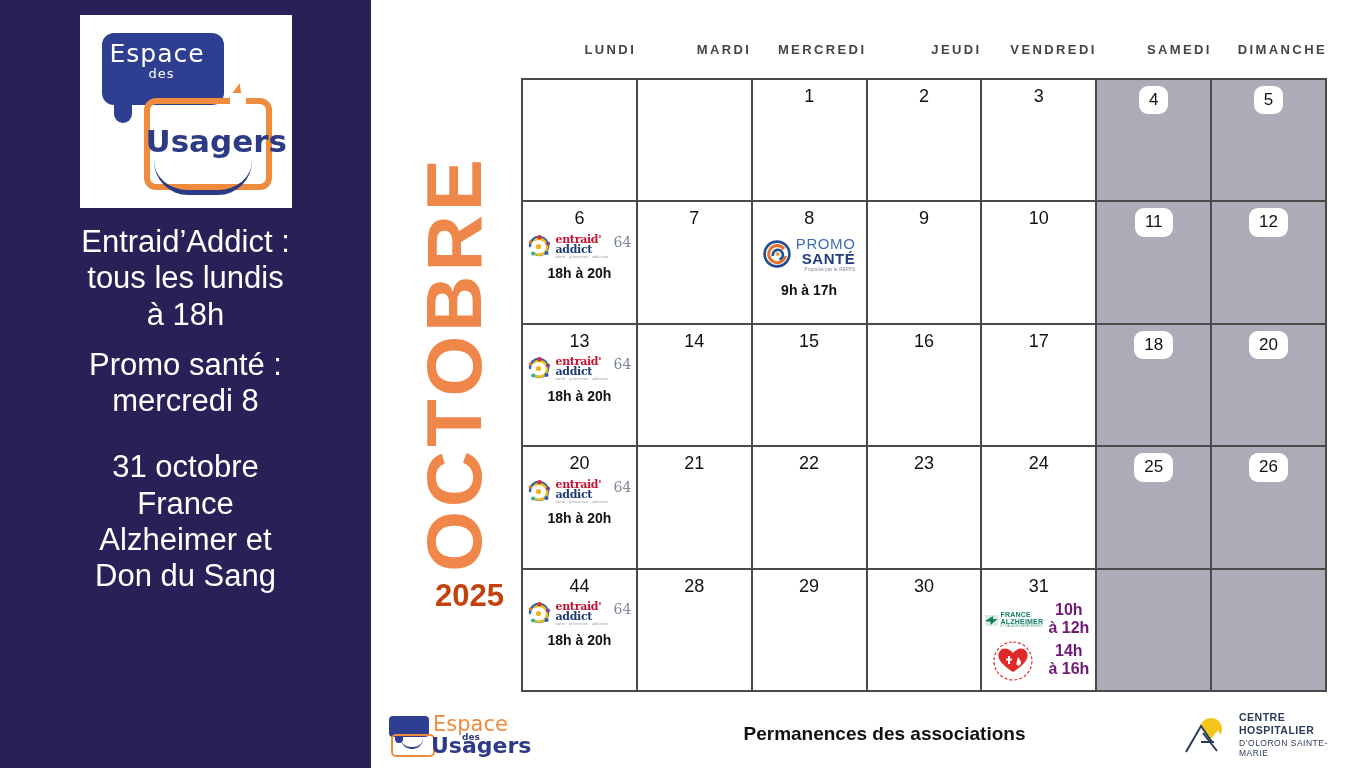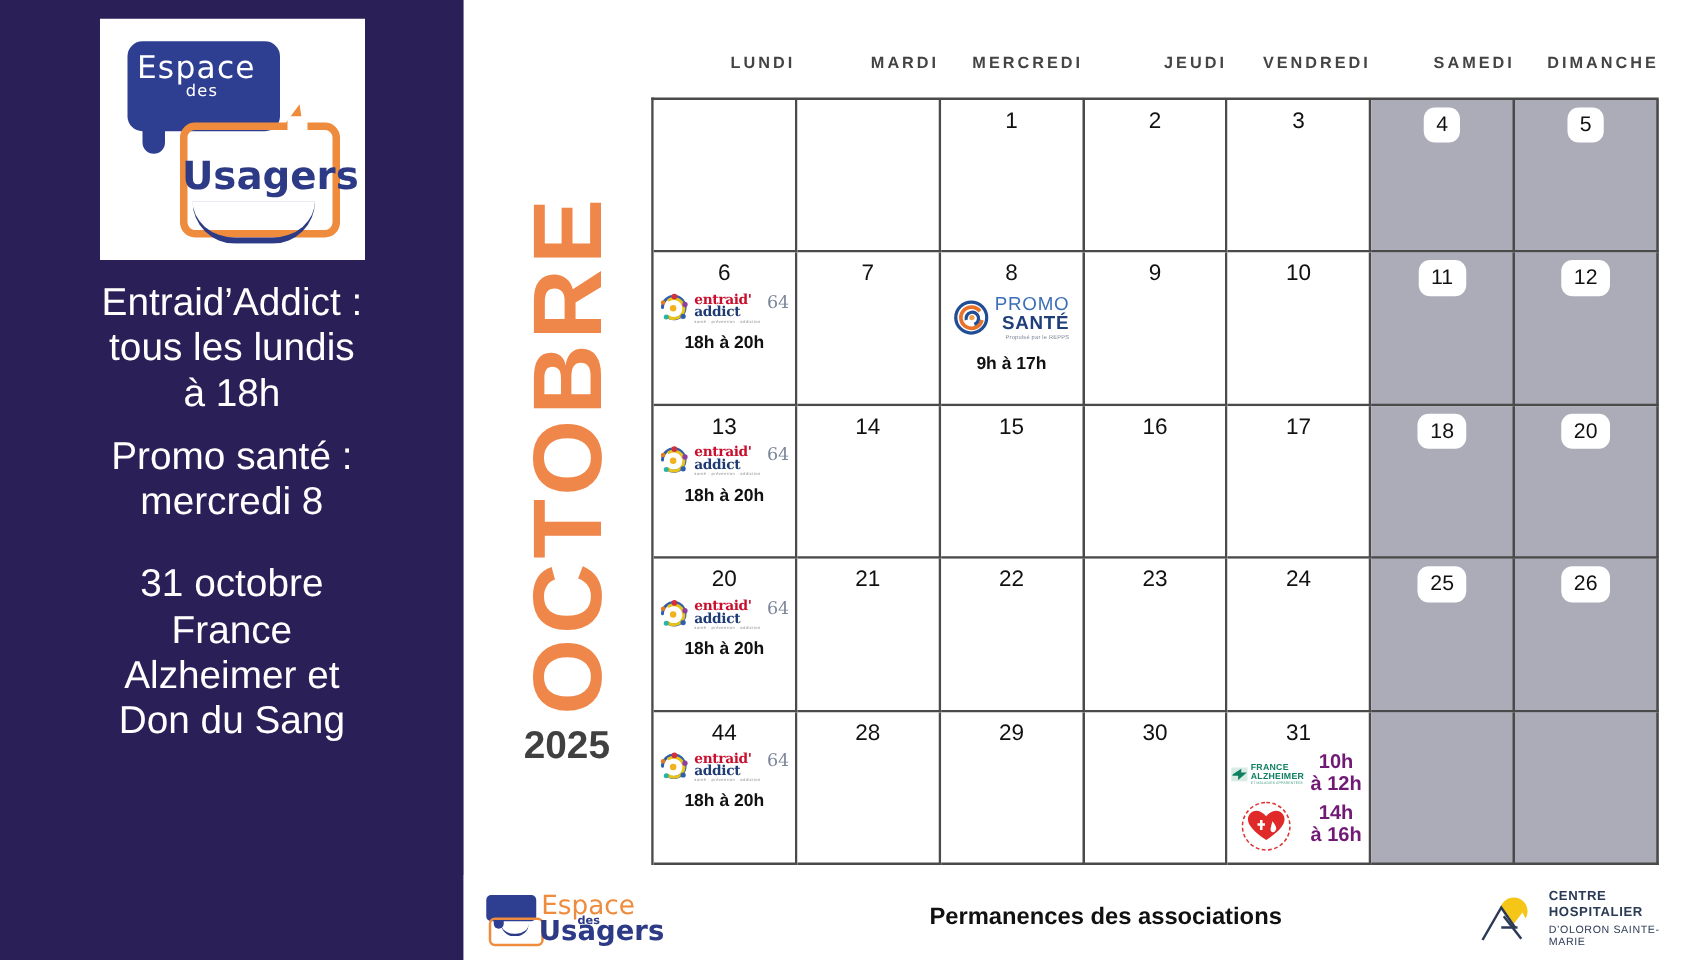--- a/index.html
+++ b/index.html
@@ -90,22 +90,22 @@
     left: -152px; top: 318px;
     width: 470px;
     transform: rotate(-90deg);
     color: #f0874a;
     font-size: 78px; font-weight: 700;
     letter-spacing: 4px;
     text-align: center;
     font-family: "Liberation Sans", sans-serif;
   }
   #year-label {
-    position: absolute; left: 48px; top: 578px;
-    color: #404040; font-size: 31px; font-weight: 700;
+    position: absolute; left: 64px; top: 578px;
+    color: #c2410c; font-size: 31px; font-weight: 700;
   }
 
   
   #cal-head {
     position: absolute; left: 150px; top: 42px;
     width: 806px; display: grid;
     grid-template-columns: repeat(7, 1fr);
   }
   #cal-head .dow {
     text-align: right; color: #444; font-size: 13px;

